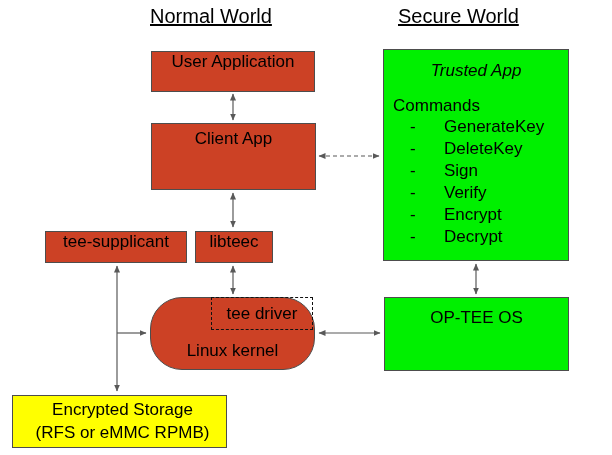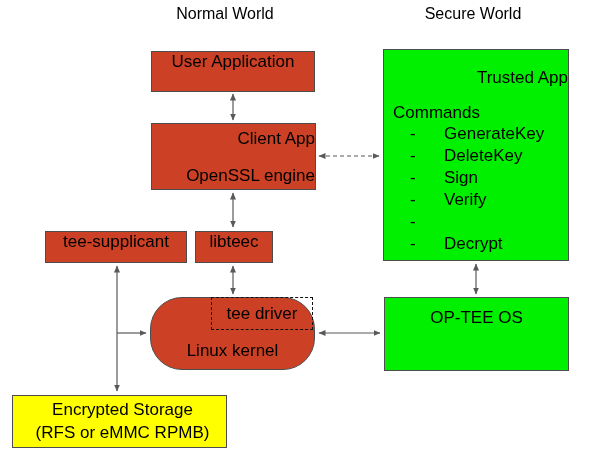--- a/index.html
+++ b/index.html
@@ -1,34 +1,34 @@
 <!DOCTYPE html>
 <html><head>
 <meta charset="utf-8">
 <style>
   html,body{margin:0;padding:0;background:#fff;}
   #canvas{
     position:relative;width:612px;height:455px;background:#ffffff;
     font-family:"Liberation Sans", sans-serif;color:#000;overflow:hidden;
   }
-  .hdr{position:absolute;top:5px;width:150px;text-align:center;font-size:16px;}
+  .hdr{position:absolute;top:5px;width:150px;font-size:20px;text-decoration:underline;}
   .box{position:absolute;box-sizing:border-box;border:1px solid #4d4d4d;font-size:17px;}
   .red{background:#CC4125;}
   .green{background:#00F000;}
   .yellow{background:#FFFF00;}
   .center{display:flex;justify-content:center;text-align:center;}
   
   .two-line{display:flex;flex-direction:column;justify-content:space-between;
-    align-items:flex-end;padding:5px 0 3px 0;}
+    align-items:center;padding:5px 0 3px 0;}
   
   .lk-label{position:absolute;bottom:8px;left:0;width:100%;text-align:center;}
   .dashed-box{position:absolute;border:1.5px dashed #111;box-sizing:border-box;
     display:flex;align-items:center;justify-content:center;}
   
-  .ta-title{text-align:right;margin-top:18px;}
+  .ta-title{text-align:center;margin-top:11px;font-style:italic;}
   .ta-commands{margin:15px 0 0 9px;}
   .cmd-row{display:flex;height:22px;align-items:center;}
   .cmd-dash{margin-left:26px;width:10px;}
   .cmd-text{margin-left:24px;}
   
   .ot-label{text-align:center;margin-top:10px;}
   
   .es{display:flex;flex-direction:column;align-items:center;justify-content:center;
     line-height:1.3;font-size:17px;padding-left:6px;}
   svg.arrows{position:absolute;left:0;top:0;pointer-events:none;}
@@ -40,21 +40,20 @@
 
   <div class="hdr" style="left:150px;">Normal World</div>
   <div class="hdr" style="left:398px;">Secure World</div>
 
   <div class="box red center" style="left:151px;top:51px;width:164px;height:41px;">
     <span>User Application</span>
   </div>
 
   <div class="box red two-line" style="left:151px;top:123px;width:165px;height:67px;">
     <span>Client App</span>
-    <span>OpenSSL engine</span>
   </div>
 
   <div class="box red center" style="left:195px;top:231px;width:78px;height:32px;">
     <span>libteec</span>
   </div>
 
   <div class="box red center" style="left:45px;top:231px;width:142px;height:32px;">
     <span>tee-supplicant</span>
   </div>
 
@@ -80,20 +79,21 @@
       <div class="cmd-row">
         <span class="cmd-dash">-</span>
         <span class="cmd-text">Sign</span>
       </div>
       <div class="cmd-row">
         <span class="cmd-dash">-</span>
         <span class="cmd-text">Verify</span>
       </div>
       <div class="cmd-row">
         <span class="cmd-dash">-</span>
+        <span class="cmd-text">Encrypt</span>
       </div>
       <div class="cmd-row">
         <span class="cmd-dash">-</span>
         <span class="cmd-text">Decrypt</span>
       </div>
     </div>
   </div>
 
   <div class="box green" style="left:384px;top:297px;width:185px;height:74px;">
     <div class="ot-label">OP-TEE OS</div>

